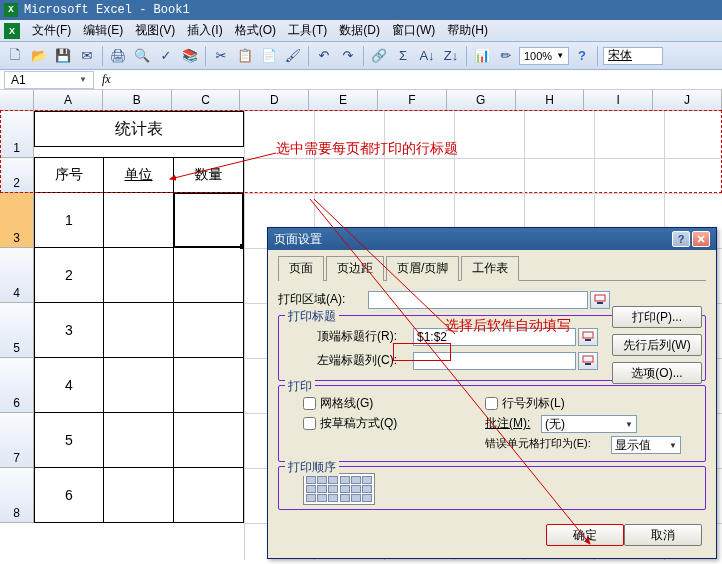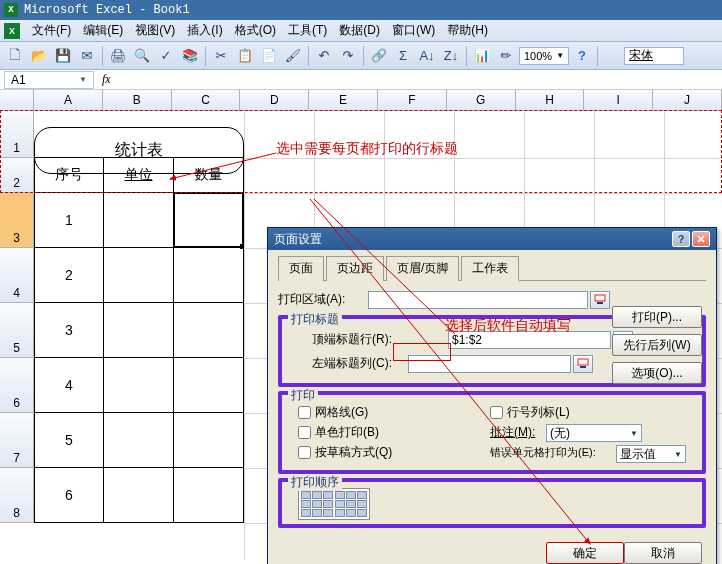--- a/index.html
+++ b/index.html
@@ -12,21 +12,21 @@
 
 .menubar { background: linear-gradient(#e6ecf7, #d7e2f2); height: 22px; display: flex; align-items: center; padding: 0 4px; border-bottom: 1px solid #9db4d8; }
 .menubar .xicon2 { width: 16px; height: 16px; background: #0f7d2f; display: inline-flex; align-items: center; justify-content: center; color: #fff; font-weight: bold; font-size: 9px; margin-right: 6px; }
 .menubar .mitem { padding: 0 6px; cursor: default; }
 
 
 .toolbar { background: linear-gradient(#e6ecf7, #d0ddf0); height: 28px; display: flex; align-items: center; padding: 0 4px; border-bottom: 1px solid #9db4d8; gap: 2px; }
 .tbtn { width: 22px; height: 22px; display: inline-flex; align-items: center; justify-content: center; border: 1px solid transparent; border-radius: 2px; font-size: 13px; color: #2a4a7a; cursor: default; }
 .tsep { width: 1px; height: 20px; background: #9db4d8; margin: 0 2px; }
 .zoom { font-size: 11px; padding: 0 4px; border: 1px solid #9db4d8; background: #fff; height: 18px; display: inline-flex; align-items: center; }
-.fontbox { border: 1px solid #9db4d8; background: #fff; height: 18px; display: inline-flex; align-items: center; padding: 0 4px; margin-left: 22px; width: 60px; text-decoration: underline; }
+.fontbox { border: 1px solid #9db4d8; background: #fff; height: 18px; display: inline-flex; align-items: center; padding: 0 4px; margin-left: 1px; width: 60px; text-decoration: underline; }
 
 
 .fbar { height: 20px; display: flex; align-items: center; border-bottom: 1px solid #ccc; }
 .namebox { width: 90px; height: 18px; border: 1px solid #b5c7e2; background: #fff; margin-left: 4px; display: flex; align-items: center; padding: 0 6px; justify-content: space-between; }
 .namebox .dd { color: #555; font-size: 8px; }
 .fx { margin: 0 8px; font-style: italic; font-family: serif; }
 
 
 .sheet { position: relative; height: 470px; }
 .colhead { display: flex; position: absolute; top: 0; left: 34px; right: 0; height: 21px; }
@@ -60,21 +60,21 @@
 .dlg-body { padding: 6px 10px 8px; }
 .tabs { display: flex; border-bottom: 1px solid #999; margin-bottom: 10px; position: relative; }
 .tab { padding: 3px 10px; border: 1px solid #999; border-bottom: none; background: #ece9d8; margin-right: 2px; margin-bottom: -1px; cursor: default; }
 .tab.active { background: #ece9d8; border-bottom: 1px solid #ece9d8; position: relative; z-index: 1; }
 .row { display: flex; align-items: flex-start; margin: 6px 0; }
 .lbl { width: 90px; }
 .lbl2 { width: 110px; padding-left: 14px; }
 .input { flex: 0 0 220px; height: 18px; border: 1px solid #7f9db9; background: #fff; padding: 0 3px; font-size: 12px; }
 .collapse-btn { width: 20px; height: 18px; border: 1px solid #7f9db9; background: linear-gradient(#fefefe,#dce0e8); display:flex; align-items:center; justify-content:center; margin-left: 2px; }
 .collapse-btn svg { width: 12px; height: 12px; }
-.group { border: 4px solid #6d28d9; padding: 6px 16px 4px; margin: 4px 0 4px; position: relative; border-radius: 2px; }
+.group { border: 1px solid #6d28d9; padding: 6px 24px 4px; margin: 4px 0 4px; position: relative; border-radius: 2px; }
 .group-title { position: absolute; top: -8px; left: 6px; background: #ece9d8; padding: 0 3px; color: #1a3a7a; }
 .chk { display: flex; align-items: center; gap: 4px; margin: 3px 0; }
 .chk input[type=checkbox], .chk input[type=radio] { margin: 0; }
 .twocol { display: flex; }
 .twocol > div { flex: 1; }
 .side-btns { position: absolute; right: 14px; top: 56px; display: flex; flex-direction: column; gap: 6px; }
 .sbtn { width: 90px; height: 22px; border: 1px solid #7a7a7a; background: linear-gradient(#fefefe,#e4e2da); text-align: center; line-height: 20px; cursor: default; border-radius: 2px; }
 .dlg-foot { display: flex; justify-content: flex-end; padding: 10px 4px 4px; }
 .dbtn { width: 78px; height: 22px; border: 1px solid #7a7a7a; background: linear-gradient(#fefefe,#e4e2da); text-align: center; line-height: 20px; cursor: default; border-radius: 2px; }
 .dbtn.primary { border: 1px solid #c00; }
@@ -170,21 +170,21 @@
       <div style="height: 35px;">2</div>
       <div class="sel" style="height: 55px;">3</div>
       <div style="height: 55px;">4</div>
       <div style="height: 55px;">5</div>
       <div style="height: 55px;">6</div>
       <div style="height: 55px;">7</div>
       <div style="height: 55px;">8</div>
     </div>
   <div class="cells" id="cells">
 
-    <div class="tcell merged" style="left:0;top:16px;width:210px;height:47px;border-top:1.5px solid #000;border-left:1.5px solid #000;border-radius:17px;">统计表</div>
+    <div class="tcell merged" style="left:0;top:0;width:210px;height:36px;border-top:1.5px solid #000;border-left:1.5px solid #000;">统计表</div>
     <div class="tcell" style="left:0;top:46px;width:70px;height:36px;border-left:1.5px solid #000;">序号</div>
     <div class="tcell" style="left:69px;top:46px;width:71px;height:36px;text-decoration:underline;">单位</div>
     <div class="tcell" style="left:139px;top:46px;width:71px;height:36px;">数量</div>
 
     <div class="tcell" style="left:0;top:81px;width:70px;height:56px;border-left:1.5px solid #000;">1</div>
     <div class="tcell" style="left:69px;top:81px;width:71px;height:56px;"></div>
     <div class="tcell" style="left:0;top:136px;width:70px;height:56px;border-left:1.5px solid #000;">2</div>
     <div class="tcell" style="left:69px;top:136px;width:71px;height:56px;"></div>
     <div class="tcell" style="left:139px;top:136px;width:71px;height:56px;"></div>
     <div class="tcell" style="left:0;top:191px;width:70px;height:56px;border-left:1.5px solid #000;">3</div>
@@ -259,21 +259,21 @@
             <rect x="1" y="1" width="10" height="6" fill="none" stroke="#c33"></rect>
             <rect x="3" y="8" width="6" height="2" fill="#336"></rect>
           </svg>
         </span>
     </div>
 
     <div class="group">
       <span class="group-title">打印标题</span>
       <div class="row">
         <span class="lbl2">顶端标题行(R):</span>
-        <input class="input" style="flex: 0 0 140px; margin-left: 40px;" value="$1:$2">
+        <input class="input" style="flex: 0 0 140px;" value="$1:$2">
         <span class="collapse-btn">
             <svg viewBox="0 0 12 12">
               <rect x="1" y="1" width="10" height="6" fill="none" stroke="#c33"></rect>
               <rect x="3" y="8" width="6" height="2" fill="#336"></rect>
             </svg>
           </span>
       </div>
       <div class="row">
         <span class="lbl2">左端标题列(C):</span>
         <input class="input" style="flex: 0 0 140px;">
@@ -286,24 +286,20 @@
       </div>
     </div>
 
     <div class="group">
       <span class="group-title">打印</span>
       <div class="twocol">
         <div>
           <label class="chk">
               <input type="checkbox" style="">
               <span>网格线(G)</span>
-            </label>
-          <label class="chk">
-              <input type="checkbox" style="">
-              <span>单色打印(B)</span>
             </label>
           <label class="chk">
               <input type="checkbox" style="">
               <span>按草稿方式(Q)</span>
             </label>
         </div>
         <div>
           <label class="chk">
               <input type="checkbox" style="">
               <span>行号列标(L)</span>

